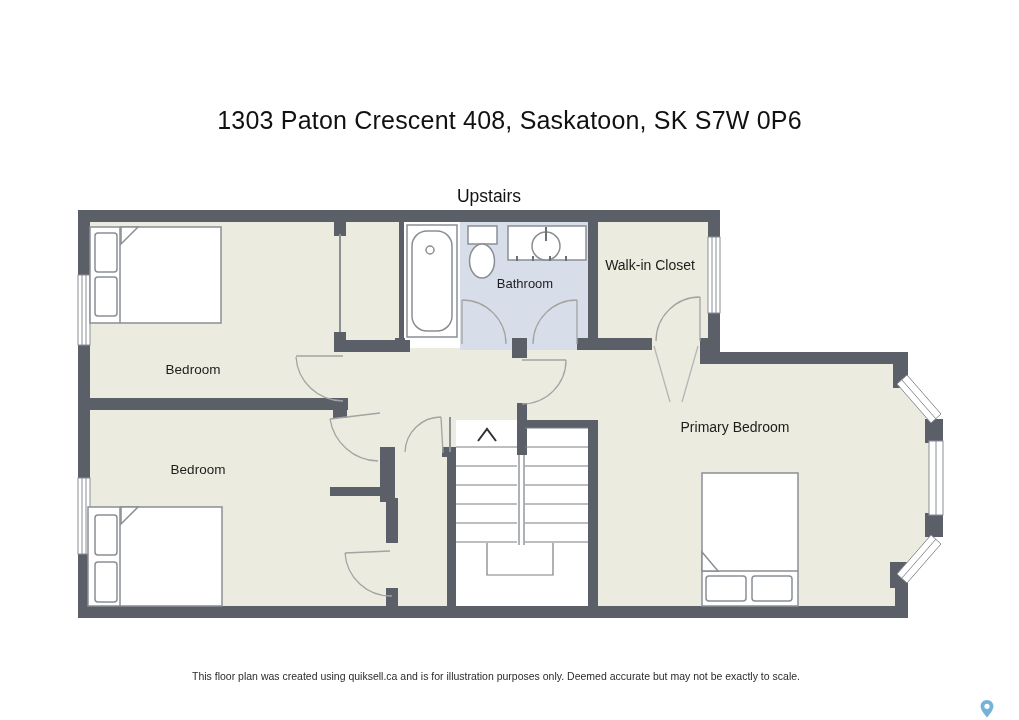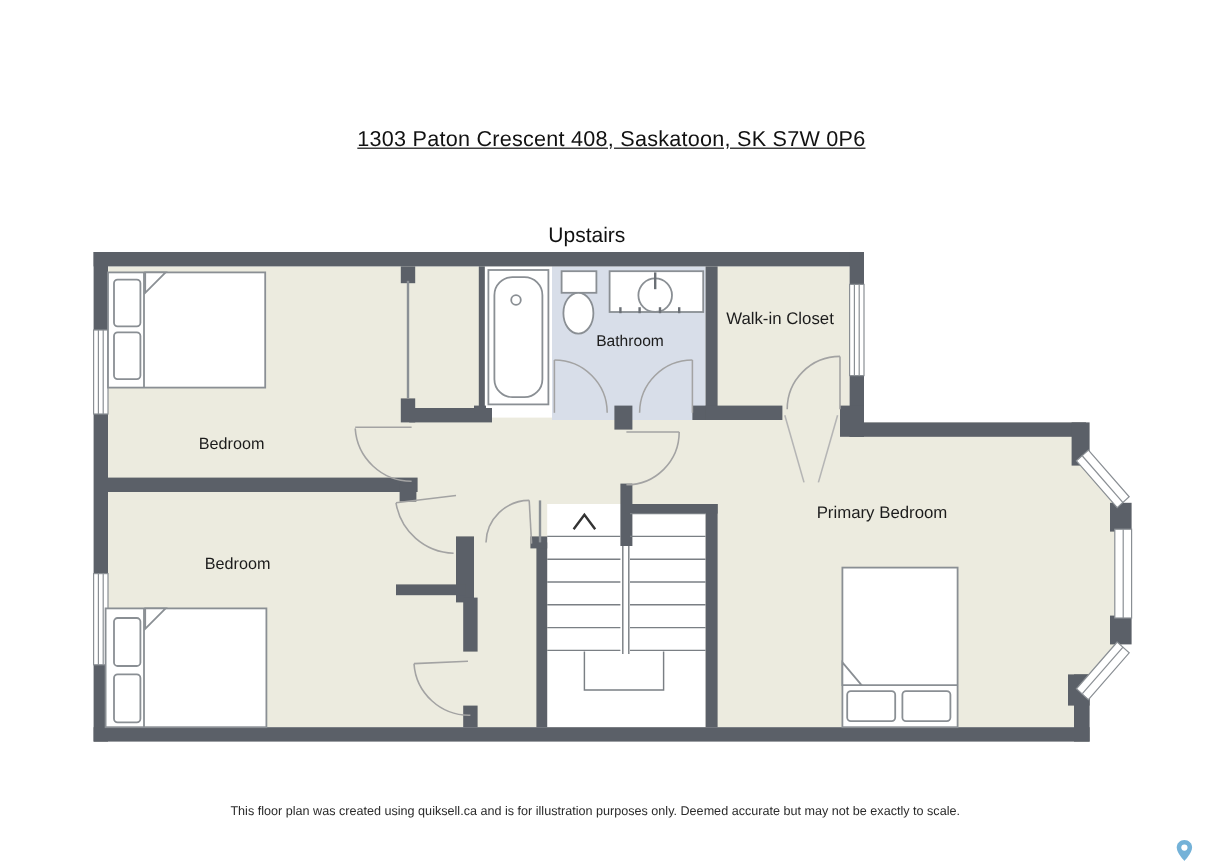--- a/index.html
+++ b/index.html
@@ -1,19 +1,19 @@
 <!DOCTYPE html>
 <html><head>
 <meta charset="utf-8">
 <style>
   html,body{margin:0;padding:0;background:#ffffff;}
   .page{position:relative;width:1019px;height:720px;background:#ffffff;overflow:hidden;
         font-family:"Liberation Sans", sans-serif;}
   .title{position:absolute;top:106px;left:0;width:1019px;text-align:center;
-         font-size:18px;color:#111;letter-spacing:0.2px;text-decoration:underline;}
+         font-size:25px;color:#111;letter-spacing:0.2px;}
   .floor-label{position:absolute;top:186px;left:0;width:978px;text-align:center;
          font-size:17.5px;color:#111;}
   .disclaimer{position:absolute;top:670px;left:0;width:992px;text-align:center;
          font-size:10.5px;color:#2b2b2b;}
   svg.plan{position:absolute;left:0;top:0;}
   .room-label{font-family:"Liberation Sans", sans-serif;fill:#1c1c1c;}
   .pin{position:absolute;left:976px;top:697px;}
 </style>
 </head>
 <body>

